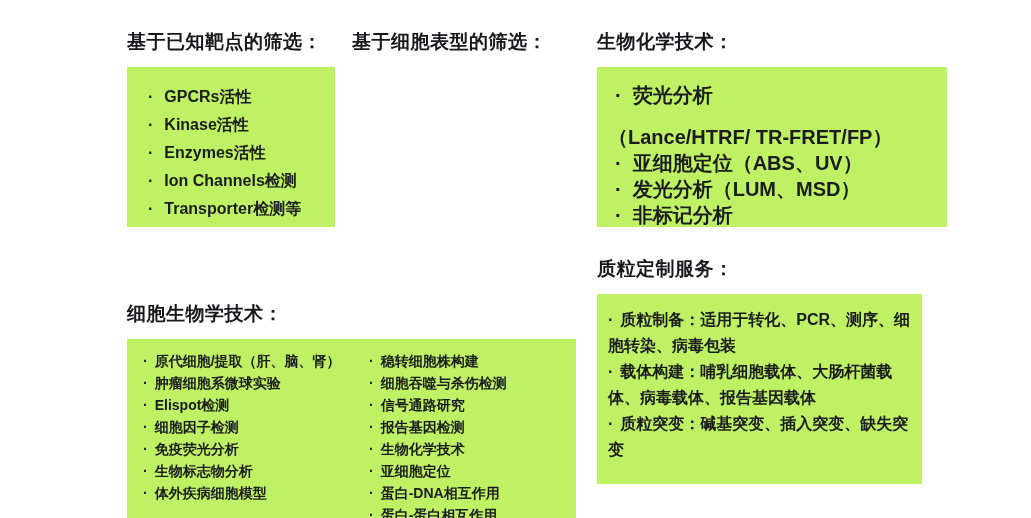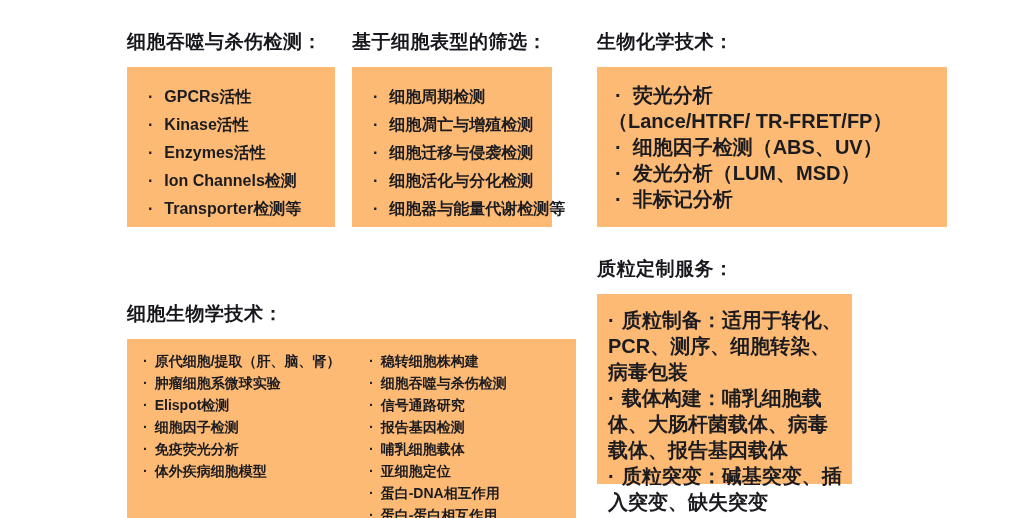--- a/index.html
+++ b/index.html
@@ -11,34 +11,34 @@
   }
   .canvas {
     position: relative;
     width: 1031px;
     height: 518px;
     background: #ffffff;
     overflow: hidden;
   }
   .group { position: absolute; }
   .g-known   { left: 127px; top: 28px;  width: 208px; }
-  .g-pheno   { left: 352px; top: 28px;  width: 200px; }
+  .g-pheno   { left: 352px; top: 28px;  width: 224px; }
   .g-biochem { left: 597px; top: 28px;  width: 350px; }
   .g-cell    { left: 127px; top: 255px; width: 449px; margin-top: 45px; }
-  .g-plasmid { left: 597px; top: 255px; width: 255px; }
+  .g-plasmid { left: 597px; top: 255px; width: 325px; }
 
   .hdr {
     font-size: 19px;
     line-height: 27px;
     letter-spacing: 0.5px;
     color: #17171d;
     white-space: nowrap;
   }
   .panel {
-    background: #fdba74;
+    background: #bef264;
     margin-top: 12px;
   }
   .panel-tall  { height: 160px; }
   .panel-lower { height: 190px; }
 
   .panel ul { list-style: none; }
 
   
   .list-std { padding: 16px 4px 0 15px; }
   .list-std li {
@@ -51,103 +51,95 @@
 
   
   .list-bio { padding: 15px 4px 0 11px; }
   .list-bio li {
     font-size: 20px;
     line-height: 26px;
     white-space: nowrap;
   }
   .list-bio li.b { padding-left: 7px; }
   .list-bio li.b::before { content: "·"; margin-right: 11px; }
-  .list-bio li.nb { padding-left: 0; }
+  .list-bio li.nb { padding-left: 0; margin-top: 16px; }
 
   
   .cols { display: flex; padding: 11px 0 0 16px; }
   .col1 { width: 226px; flex: 0 0 226px; }
   .col2 { flex: 1; }
   .cols li {
     font-size: 14px;
     line-height: 22px;
     white-space: nowrap;
   }
   .cols li::before { content: "·"; margin-right: 7px; }
 
   
   .list-wrap { padding: 13px 8px 0 11px; }
   .list-wrap p {
-    font-size: 20px;
+    font-size: 16px;
     line-height: 26px;
   }
   .list-wrap p::before { content: "·"; margin-right: 7px; }
 </style>
 </head>
 <body>
 
 <div class="canvas">
 
   <div class="group g-known">
-    <div class="hdr">细胞吞噬与杀伤检测：</div>
+    <div class="hdr">基于已知靶点的筛选：</div>
     <div class="panel panel-tall">
       <ul class="list-std">
         <li>GPCRs活性</li>
         <li>Kinase活性</li>
         <li>Enzymes活性</li>
         <li>Ion Channels检测</li>
         <li>Transporter检测等</li>
       </ul>
     </div>
   </div>
 
   <div class="group g-pheno">
     <div class="hdr">基于细胞表型的筛选：</div>
-    <div class="panel panel-tall">
-      <ul class="list-std">
-        <li>细胞周期检测</li>
-        <li>细胞凋亡与增殖检测</li>
-        <li>细胞迁移与侵袭检测</li>
-        <li>细胞活化与分化检测</li>
-        <li>细胞器与能量代谢检测等</li>
-      </ul>
-    </div>
   </div>
 
   <div class="group g-biochem">
     <div class="hdr">生物化学技术：</div>
     <div class="panel panel-tall">
       <ul class="list-bio">
         <li class="b">荧光分析</li>
         <li class="nb">（Lance/HTRF/ TR-FRET/FP）</li>
-        <li class="b">细胞因子检测（ABS、UV）</li>
+        <li class="b">亚细胞定位（ABS、UV）</li>
         <li class="b">发光分析（LUM、MSD）</li>
         <li class="b">非标记分析</li>
       </ul>
     </div>
   </div>
 
   <div class="group g-cell">
     <div class="hdr">细胞生物学技术：</div>
     <div class="panel panel-lower">
       <div class="cols">
         <ul class="col1">
           <li>原代细胞/提取（肝、脑、肾）</li>
           <li>肿瘤细胞系微球实验</li>
           <li>Elispot检测</li>
           <li>细胞因子检测</li>
           <li>免疫荧光分析</li>
+          <li>生物标志物分析</li>
           <li>体外疾病细胞模型</li>
         </ul>
         <ul class="col2">
           <li>稳转细胞株构建</li>
           <li>细胞吞噬与杀伤检测</li>
           <li>信号通路研究</li>
           <li>报告基因检测</li>
-          <li>哺乳细胞载体</li>
+          <li>生物化学技术</li>
           <li>亚细胞定位</li>
           <li>蛋白-DNA相互作用</li>
           <li>蛋白-蛋白相互作用</li>
         </ul>
       </div>
     </div>
   </div>
 
   <div class="group g-plasmid">
     <div class="hdr">质粒定制服务：</div>

